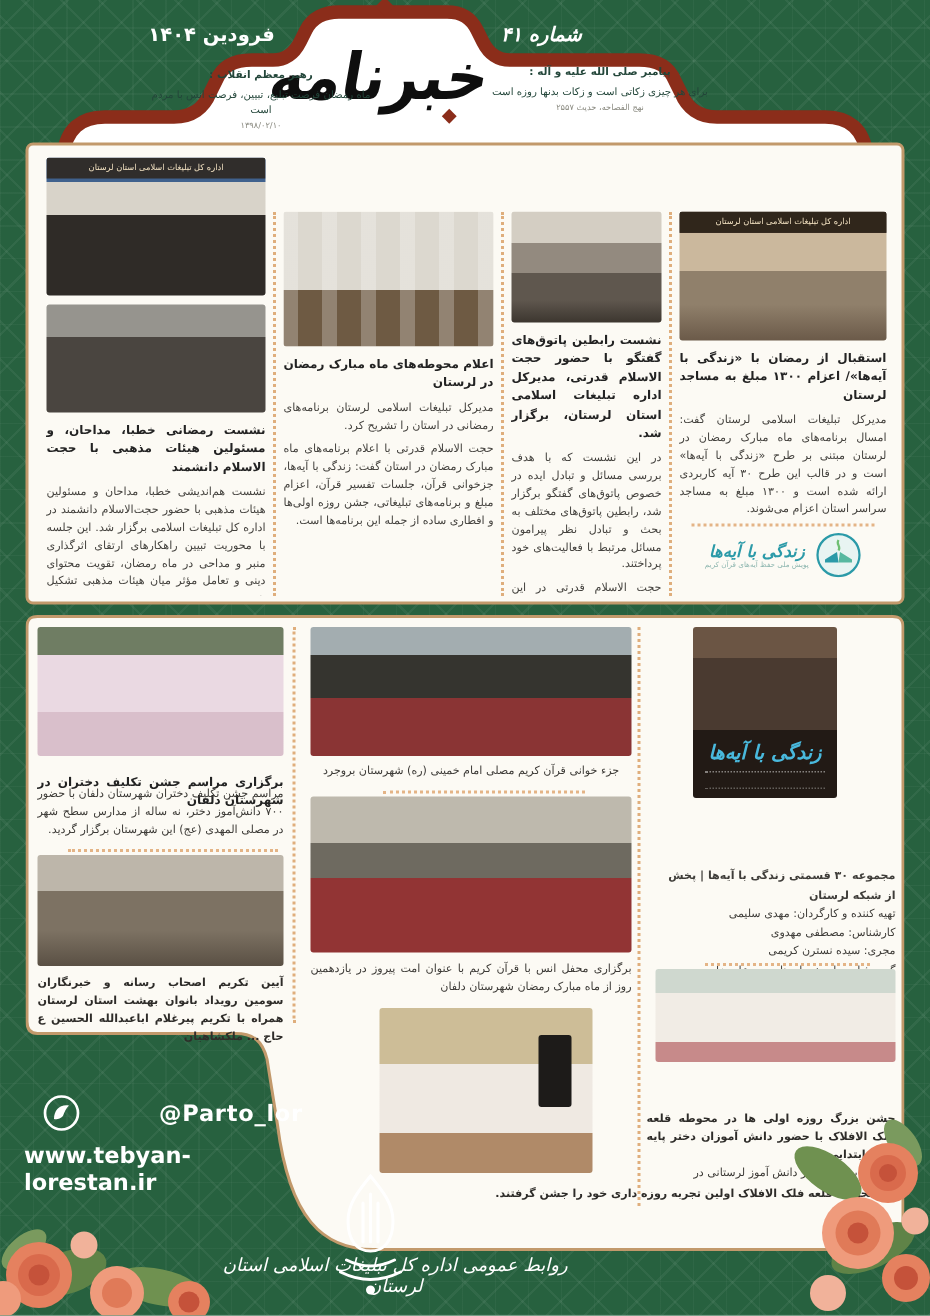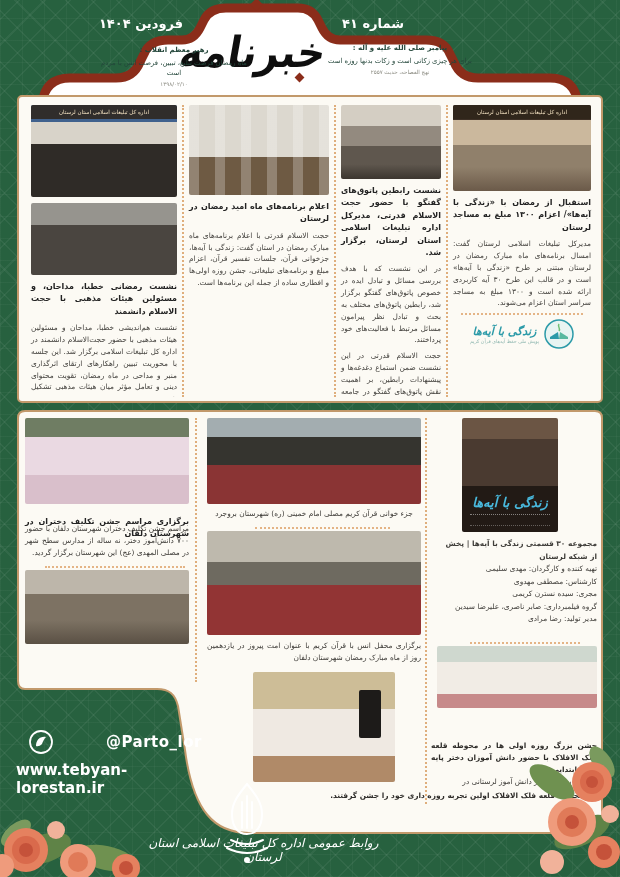--- a/index.html
+++ b/index.html
@@ -11,41 +11,41 @@
     background-image:
       repeating-linear-gradient(0deg, rgba(255,255,255,.035) 0 1px, transparent 1px 22px),
       repeating-linear-gradient(90deg, rgba(255,255,255,.035) 0 1px, transparent 1px 22px),
       repeating-linear-gradient(45deg, rgba(255,255,255,.05) 0 1.5px, transparent 1.5px 18px),
       repeating-linear-gradient(-45deg, rgba(255,255,255,.05) 0 1.5px, transparent 1.5px 18px);
   }
   .abs{position:absolute;}
   
   .issue,.date{position:absolute; top:16px; width:90px; text-align:center;
     color:#fff; font-weight:bold; font-size:13px; letter-spacing:.5px;}
-  .issue{left:328px;} .date{left:96px;}
+  .issue{left:316px;font-style:italic;} .date{left:96px;}
   .cloud-svg{position:absolute; left:30px; top:2px; width:560px; height:102px;}
   .masthead{position:absolute; left:178px; top:30px; width:150px; text-align:center;
     font-size:39px; font-weight:900; color:#0e0e0e;
     transform:skewX(-10deg) scaleY(1.1); letter-spacing:-2px; z-index:3;}
   .mast-dot{position:absolute; left:296px; top:74px; width:7px; height:7px;
     background:#8b2d1a; transform:rotate(45deg); z-index:4;}
   .peak-orn{position:absolute; left:252px; top:0px; width:9px; height:9px;
     background:#8b2d1a; transform:rotate(45deg); z-index:1;}
   .quote{position:absolute; z-index:3; text-align:center; color:#23463a;}
   .quote .who{font-size:7px; font-weight:bold; margin-bottom:4px;}
   .quote .qt{font-size:6.8px; line-height:1.5;}
   .quote .ref{font-size:5.5px; color:#8a8a80; margin-top:3px;}
   .q-right{left:320px; top:44px; width:160px;}
   .q-left{left:98px; top:46px; width:152px;}
   
   .panel1{position:absolute; left:17px; top:95px; width:586px; height:308px;
     background:#fcfaf4; border:2px solid #c2996b; border-radius:5px;
     box-sizing:border-box; display:flex; flex-direction:row; padding:8px 5px 4px 5px; z-index:2;}
   .col{box-sizing:border-box; padding:0 5px; overflow:hidden;}
-  .col.sep{border-left:2px dotted #dfae7c;}
+  .col.sep{border-left:2px dotted #dfae7c;margin-top:36px;}
   .c1{width:150px;} .c2{width:112px;} .c3{width:152px;} .c4{width:156px;}
   .ph{width:100%; border-radius:2px; margin-bottom:6px; position:relative; overflow:hidden;}
   .ph .banner{position:absolute; top:0; left:0; right:0; height:14px;
     background:rgba(46,36,26,.85); color:#f3e2c2; font-size:5.5px; text-align:center; line-height:14px;}
   .t{font-size:8px; font-weight:bold; color:#232323; line-height:1.55; text-align:justify; margin:2px 0 4px;}
   .b{font-size:7.4px; color:#44423e; line-height:1.6; text-align:justify; margin:0 0 4px;}
   .hdiv{border-top:2px dotted #e4b486; margin:4px 8px;}
   
   .ph-a1{height:86px; background:linear-gradient(180deg,#3d3026 0 17%,#cbb89d 17% 46%,#90806b 46% 72%,#6b5a49 100%);}
   .ph-a2{height:74px; background:linear-gradient(180deg,#d4cec3 0 28%,#938a7f 28% 55%,#5f574e 55% 80%,#3c362f 100%);}
@@ -71,21 +71,21 @@
   .ph-qwomen{background:linear-gradient(180deg,#a3adb0 0 22%,#35342f 22% 55%,#8a3434 55% 100%);}
   .ph-qmen{background:linear-gradient(180deg,#beb9ad 0 30%,#6e6a60 30% 52%,#923434 52% 100%);}
   .ph-outdoor{background:linear-gradient(180deg,#cdbd97 0 34%,#efe9e2 34% 76%,#b08a68 76% 100%);}
   .ph-rooze{background:linear-gradient(180deg,#cfd8cf 0 26%,#f1ece5 26% 78%,#c78a8a 78% 100%);}
   .poster{background:linear-gradient(180deg,#6b5544 0 18%,#4a3a30 18% 60%,#221a15 60% 100%);}
   .poster .pt{position:absolute; left:0; right:0; bottom:22px; text-align:center;
     color:#49b9dd; font-size:13px; font-weight:900; font-style:italic;}
   .poster .plines{position:absolute; left:8px; right:8px; bottom:6px;
     border-top:1px dotted rgba(255,255,255,.45); height:10px;
     border-bottom:1px dotted rgba(255,255,255,.3);}
-  .credits{font-size:7.4px; color:#3f3d39; line-height:1.7; text-align:right;}
+  .credits{font-size:7.4px; color:#3f3d39; line-height:1.7; text-align:right;margin-top:40px;}
   .credits .cl0{font-weight:bold;}
   
   .social{position:absolute; left:28px; top:729px; display:flex; direction:ltr;
     align-items:center; gap:8px; color:#fff; z-index:3;}
   .social .handle{font-size:15px; font-weight:bold; letter-spacing:.5px;margin-left:44px;}
   .site{position:absolute; left:16px; top:761px; width:170px; direction:ltr;
     color:#fff; font-size:15px; font-weight:bold; z-index:3;}
   .orgline{position:absolute; left:146px; top:836px; width:235px; text-align:center; color:#fff;
     font-family:"DejaVu Serif",serif; font-style:italic; font-size:12px; z-index:3;}
   .emblem{position:absolute; left:219px; top:780px; z-index:3;}
@@ -146,21 +146,22 @@
 
     <div class="col c2 sep">
       <div class="ph ph-a2"></div>
       <div class="t">نشست رابطین پاتوق‌های گفتگو با حضور حجت الاسلام قدرتی، مدیرکل اداره تبلیغات اسلامی استان لرستان، برگزار شد.</div>
       <div class="b">در این نشست که با هدف بررسی مسائل و تبادل ایده در خصوص پاتوق‌های گفتگو برگزار شد، رابطین پاتوق‌های مختلف به بحث و تبادل نظر پیرامون مسائل مرتبط با فعالیت‌های خود پرداختند.</div>
       <div class="b">حجت الاسلام قدرتی در این نشست ضمن استماع دغدغه‌ها و پیشنهادات رابطین، بر اهمیت نقش پاتوق‌های گفتگو در جامعه تاکید کرد. وی همچنین بر حمایت اداره کل تبلیغات اسلامی از این پاتوق‌ها و تلاش برای رفع مشکلات و موانع پیش روی آن‌ها تاکید کرد.</div>
     </div>
 
     <div class="col c3 sep">
       <div class="ph ph-a3"></div>
-      <div class="t">اعلام برنامه‌های ماه امید رمضان در لرستان</div>
+      <div class="t">اعلام محوطه‌های ماه مبارک رمضان در لرستان</div>
+      <div class="b">مدیرکل تبلیغات اسلامی لرستان برنامه‌های رمضانی در استان را تشریح کرد.</div>
       <div class="b">حجت الاسلام قدرتی با اعلام برنامه‌های ماه مبارک رمضان در استان گفت: زندگی با آیه‌ها، جزخوانی قرآن، جلسات تفسیر قرآن، اعزام مبلغ و برنامه‌های تبلیغاتی، جشن روزه اولی‌ها و افطاری ساده از جمله این برنامه‌ها است.</div>
     </div>
 
     <div class="col c4">
       <div class="ph ph-a4a">
         <div class="banner">اداره کل تبلیغات اسلامی استان لرستان</div>
       </div>
       <div class="ph ph-a4b"></div>
       <div class="t">نشست رمضانی خطبا، مداحان، و مسئولین هیئات مذهبی با حجت الاسلام دانشمند</div>
       <div class="b">نشست هم‌اندیشی خطبا، مداحان و مسئولین هیئات مذهبی با حضور حجت‌الاسلام دانشمند در اداره کل تبلیغات اسلامی برگزار شد. این جلسه با محوریت تبیین راهکارهای ارتقای اثرگذاری منبر و مداحی در ماه رمضان، تقویت محتوای دینی و تعامل مؤثر میان هیئات مذهبی تشکیل شد.</div>
@@ -173,20 +174,21 @@
              L 1,8 C 1,3 3,1 8,1 Z" fill="#fcfaf4" stroke="#c2996b" stroke-width="2"></path>
   </svg>
 
   <div class="panel2">
 
     <div class="ph2 ph-taklif" style="left:8px; top:8px; width:164px; height:86px;"></div>
     <div class="t abs" style="left:8px; top:104px; width:164px;">برگزاری مراسم جشن تکلیف دختران در شهرستان دلفان</div>
     <div class="cap abs" style="left:8px; top:113px; width:164px;">مراسم جشن تکلیف دختران شهرستان دلفان با حضور ۷۰۰ دانش‌آموز دختر، نه ساله از مدارس سطح شهر در مصلی المهدی (عج) این شهرستان برگزار گردید.</div>
     <div class="hdiv abs" style="left:20px; top:152px; width:140px;"></div>
     <div class="ph2 ph-media" style="left:8px; top:160px; width:164px; height:74px;"></div>
+    <div class="cap bd abs" style="left:8px; top:239px; width:164px;">آیین تکریم اصحاب رسانه و خبرنگاران سومین رویداد بانوان بهشت استان لرستان همراه با تکریم پیرغلام اباعبدالله الحسین ع حاج ... ملکشاهیان</div>
 
     <div class="vsep" style="left:178px; top:8px; height:264px;"></div>
 
     <div class="ph2 ph-qwomen" style="left:190px; top:8px; width:214px; height:86px;"></div>
     <div class="cap abs" style="left:196px; top:98px; width:202px; text-align:center;">جزء خوانی قرآن کریم مصلی امام خمینی (ره) شهرستان بروجرد</div>
     <div class="hdiv abs" style="left:230px; top:113px; width:135px;"></div>
     <div class="ph2 ph-qmen" style="left:190px; top:121px; width:214px; height:104px;"></div>
     <div class="cap abs" style="left:190px; top:230px; width:214px;">برگزاری محفل انس با قرآن کریم با عنوان امت پیروز در یازدهمین روز از ماه مبارک رمضان شهرستان دلفان</div>
     <div class="ph2 ph-outdoor" style="left:236px; top:262px; width:142px; height:110px;">
       <div style="position:absolute; right:14px; top:18px; width:22px; height:48px; background:#1d1b19; border-radius:2px;"></div>

